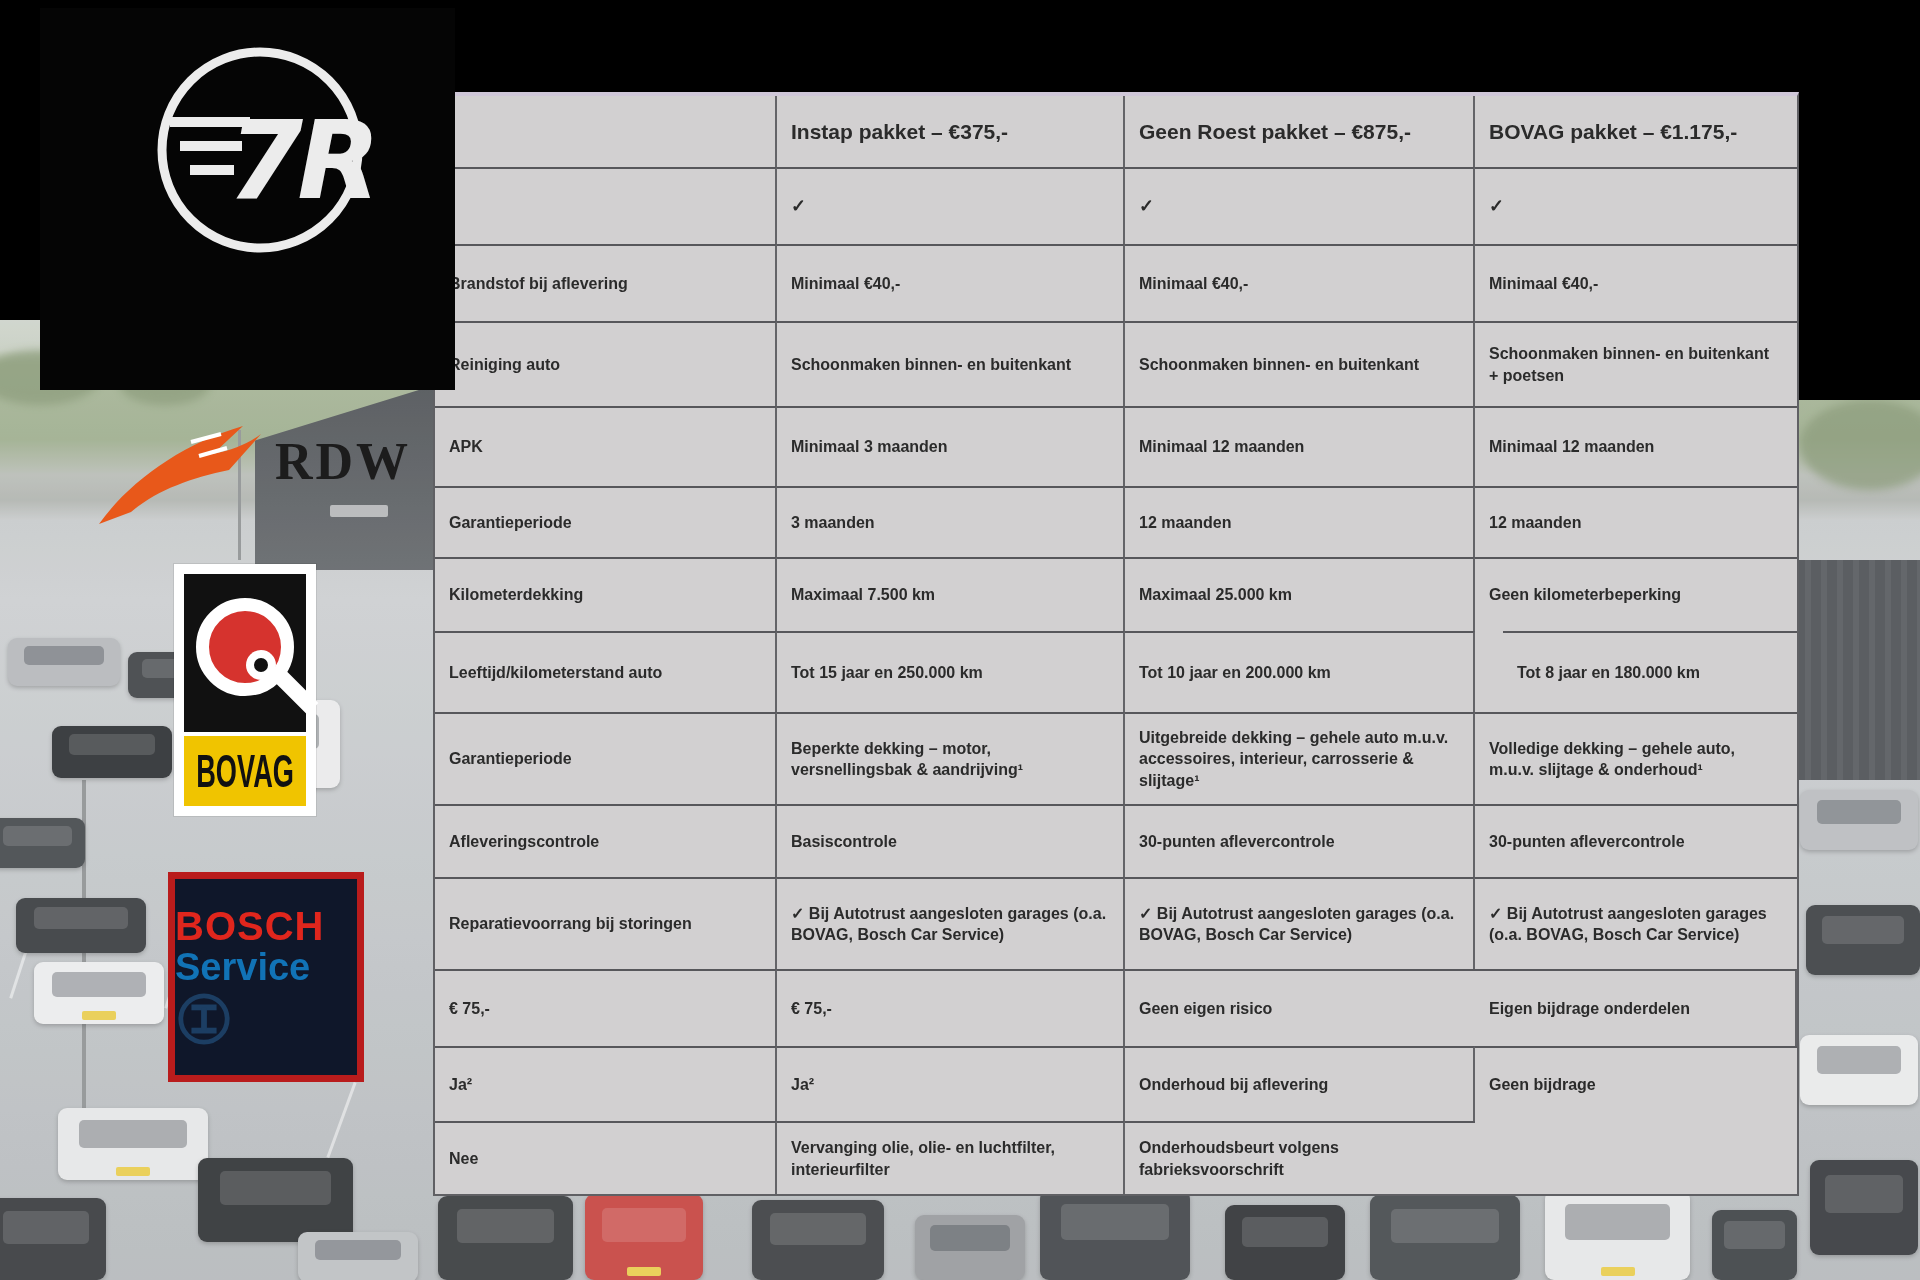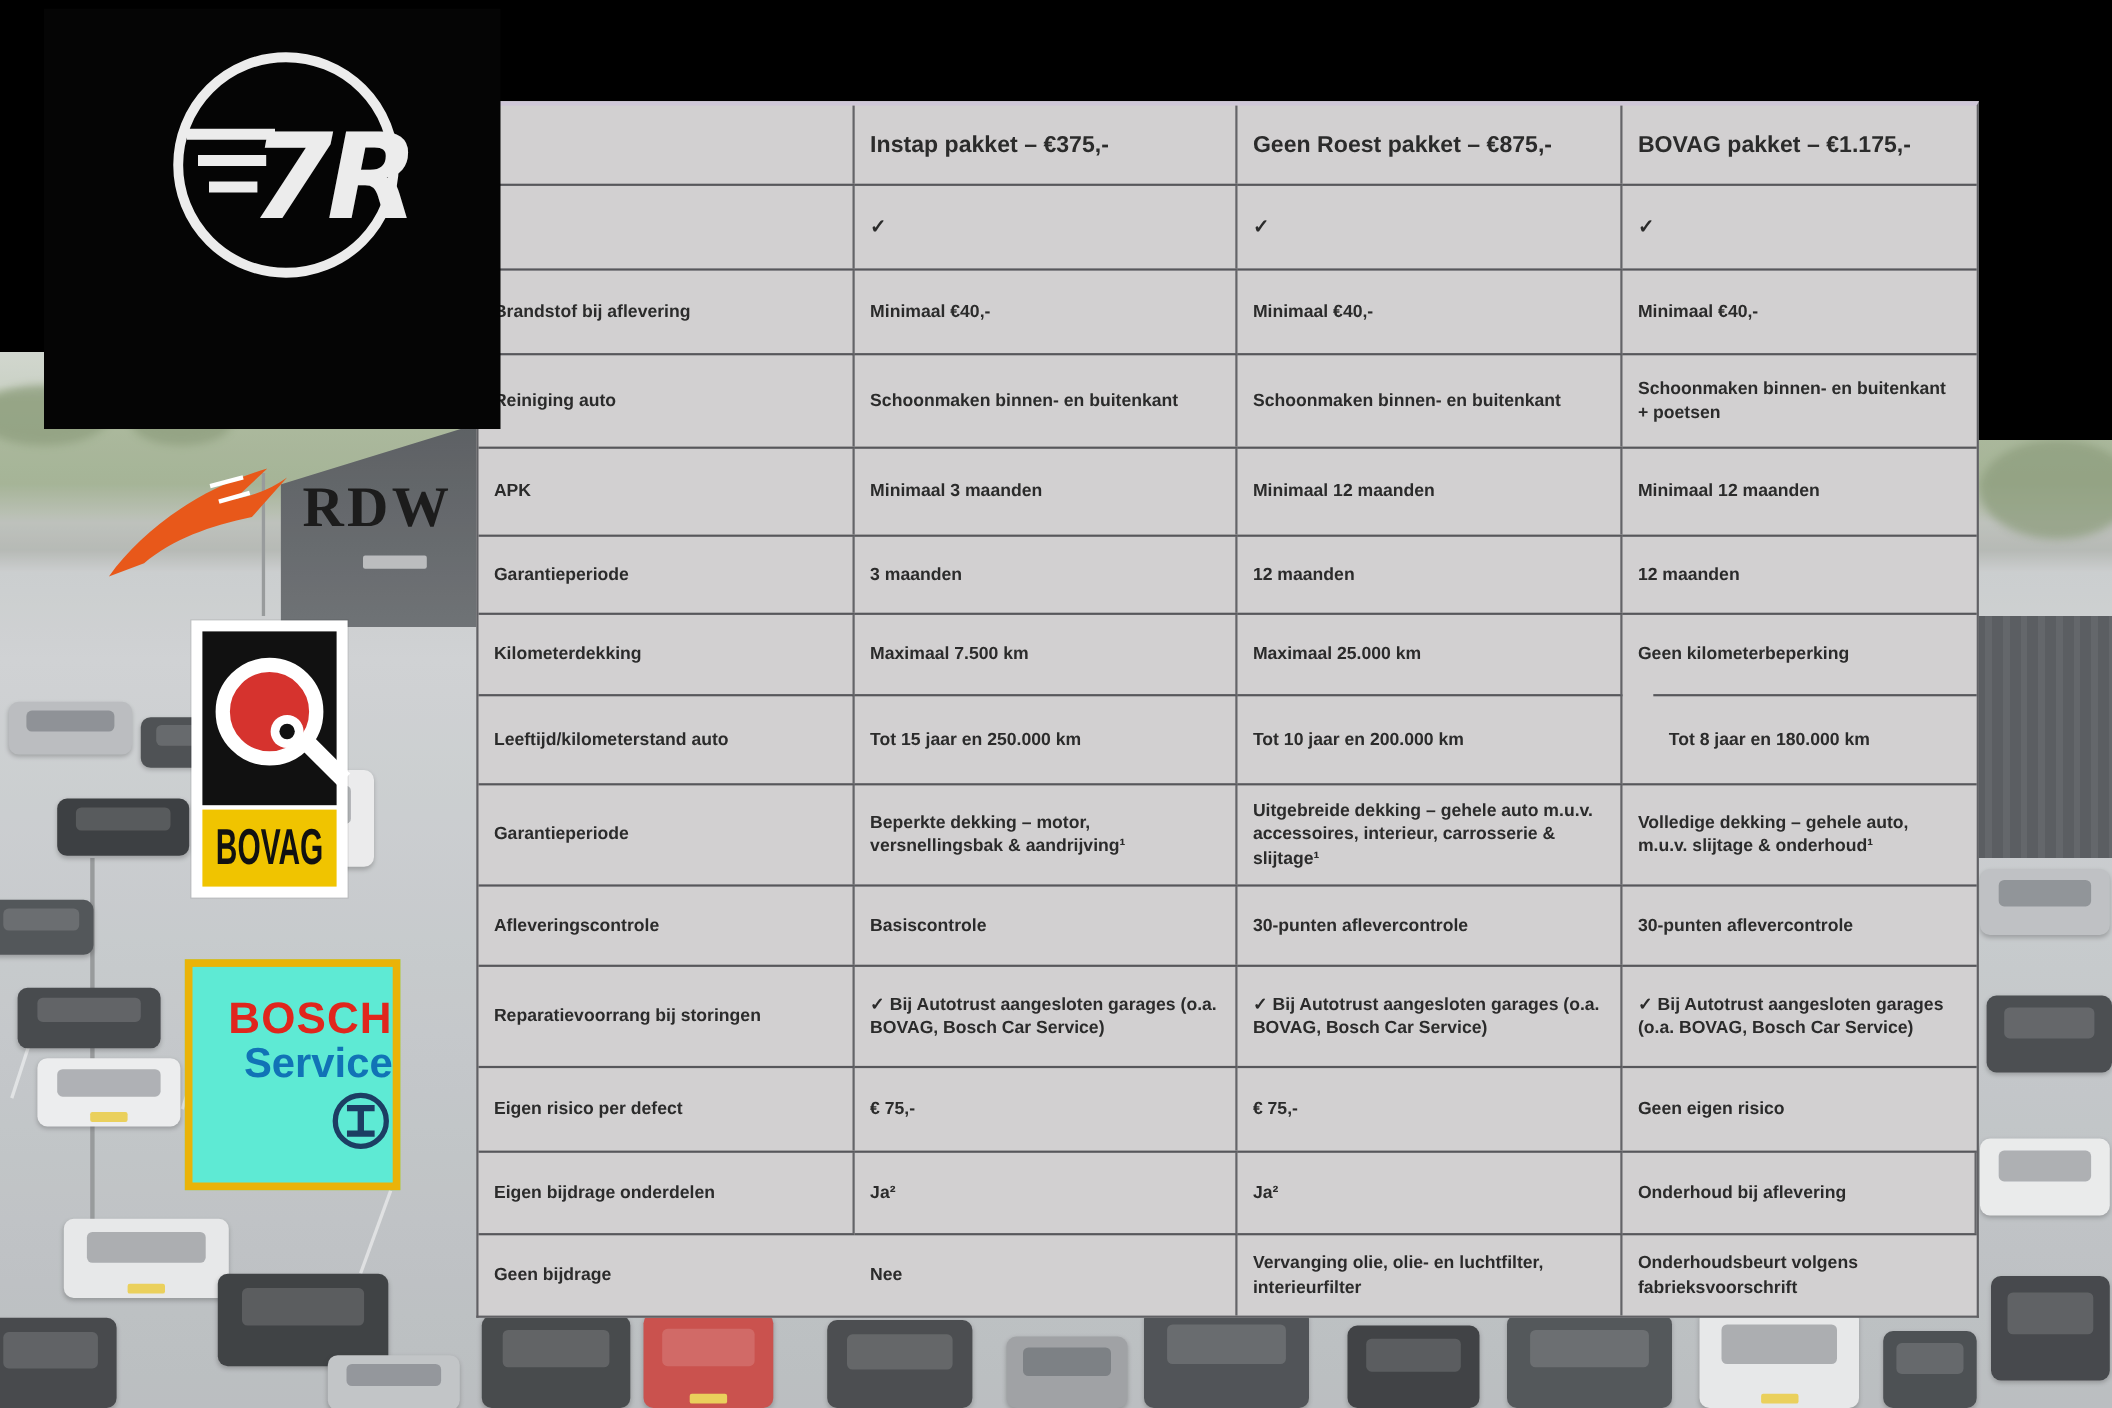--- a/index.html
+++ b/index.html
@@ -46,23 +46,23 @@
                border:13px solid #fff;background:#d6332e;}
   .bovag .lens{position:absolute;left:62px;top:76px;width:30px;height:30px;border-radius:50%;
                background:#fff;display:flex;align-items:center;justify-content:center;}
   .bovag .lens b{width:14px;height:14px;border-radius:50%;background:#111;display:block;}
   .bovag .handle{position:absolute;left:84px;top:98px;width:16px;height:52px;background:#fff;
                  transform:rotate(-45deg);transform-origin:top center;}
   .bovag .bottom{position:absolute;left:10px;top:172px;width:122px;height:70px;background:#f0c400;
                  display:flex;align-items:center;justify-content:flex-start;}
   .bovag .bottom span{font-size:34px;font-weight:900;color:#111;transform:scale(.8,1.35);
                       letter-spacing:0;}
-  .bosch{position:absolute;left:168px;top:872px;width:196px;height:210px;background:#5eead4;
-         border:7px solid #eab308;box-sizing:border-box;z-index:5;display:flex;flex-direction:column;
-         align-items:flex-end;justify-content:center;gap:2px;}
+  .bosch{position:absolute;left:168px;top:872px;width:196px;height:210px;background:#0f172a;
+         border:7px solid #b91c1c;box-sizing:border-box;z-index:5;display:flex;flex-direction:column;
+         align-items:flex-start;justify-content:center;gap:2px;}
   .bosch .w1{color:#e0261d;font-weight:800;font-size:40px;letter-spacing:1px;line-height:1;}
   .bosch .w2{color:#1173b6;font-weight:700;font-size:38px;line-height:1.05;}
 
   
   .pakket-table{position:absolute;left:433px;top:92px;width:1362px;z-index:4;
     display:grid;grid-template-columns:342px 348px 350px 322px;
     background:#d2d0d1;border:2px solid #606064;border-top:4px solid #cfc7d8;
     box-sizing:content-box;}
   .cell{box-sizing:border-box;display:flex;align-items:center;padding:8px 16px 8px 14px;
         border-top:2px solid #57575b;border-right:2px solid #646468;
@@ -257,21 +257,20 @@
       <div class="cell" style="min-height: 92px;">Uitgebreide dekking – gehele auto m.u.v. accessoires, interieur, carrosserie &amp; slijtage¹</div>
       <div class="cell lastcol" style="min-height: 92px;">Volledige dekking – gehele auto, m.u.v. slijtage &amp; onderhoud¹</div>
       <div class="cell" style="min-height: 73px;">Afleveringscontrole</div>
       <div class="cell" style="min-height: 73px;">Basiscontrole</div>
       <div class="cell" style="min-height: 73px;">30-punten aflevercontrole</div>
       <div class="cell lastcol" style="min-height: 73px;">30-punten aflevercontrole</div>
       <div class="cell" style="min-height: 92px;">Reparatievoorrang bij storingen</div>
       <div class="cell" style="min-height: 92px;">✓ Bij Autotrust aangesloten garages (o.a. BOVAG, Bosch Car Service)</div>
       <div class="cell" style="min-height: 92px;">✓ Bij Autotrust aangesloten garages (o.a. BOVAG, Bosch Car Service)</div>
       <div class="cell lastcol" style="min-height: 92px;">✓ Bij Autotrust aangesloten garages (o.a. BOVAG, Bosch Car Service)</div>
-      <div class="cell" style="min-height: 77px;">Eigen risico per defect</div>
       <div class="cell" style="min-height: 77px;">€ 75,-</div>
       <div class="cell" style="min-height: 77px;">€ 75,-</div>
       <div class="cell lastcol" style="min-height: 77px;">Geen eigen risico</div>
       <div class="cell" style="min-height: 75px;">Eigen bijdrage onderdelen</div>
       <div class="cell" style="min-height: 75px;">Ja²</div>
       <div class="cell" style="min-height: 75px;">Ja²</div>
       <div class="cell" style="min-height: 73px;">Onderhoud bij aflevering</div>
       <div class="cell lastcol" style="min-height: 75px;">Geen bijdrage</div>
       <div class="cell" style="min-height: 73px;">Nee</div>
       <div class="cell" style="min-height: 73px;">Vervanging olie, olie- en luchtfilter, interieurfilter</div>

